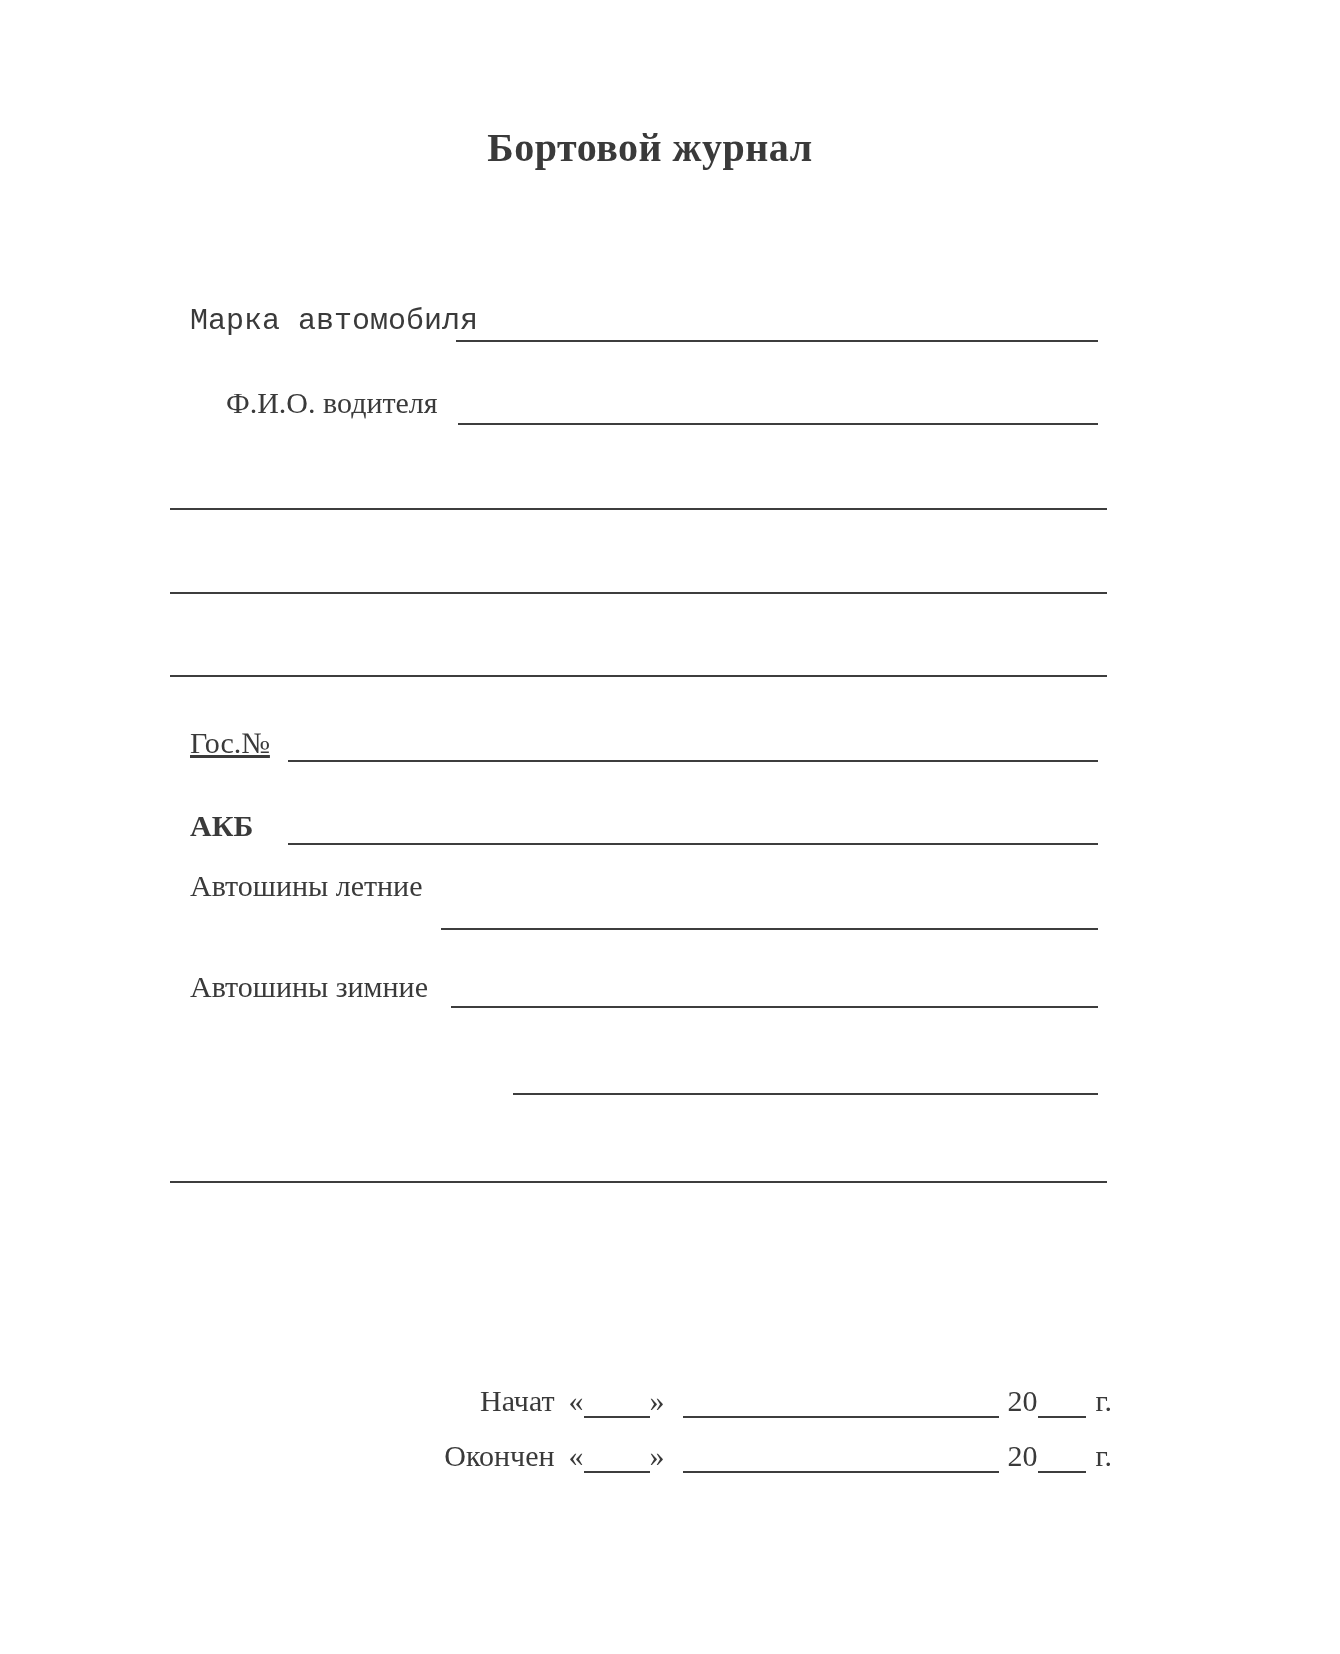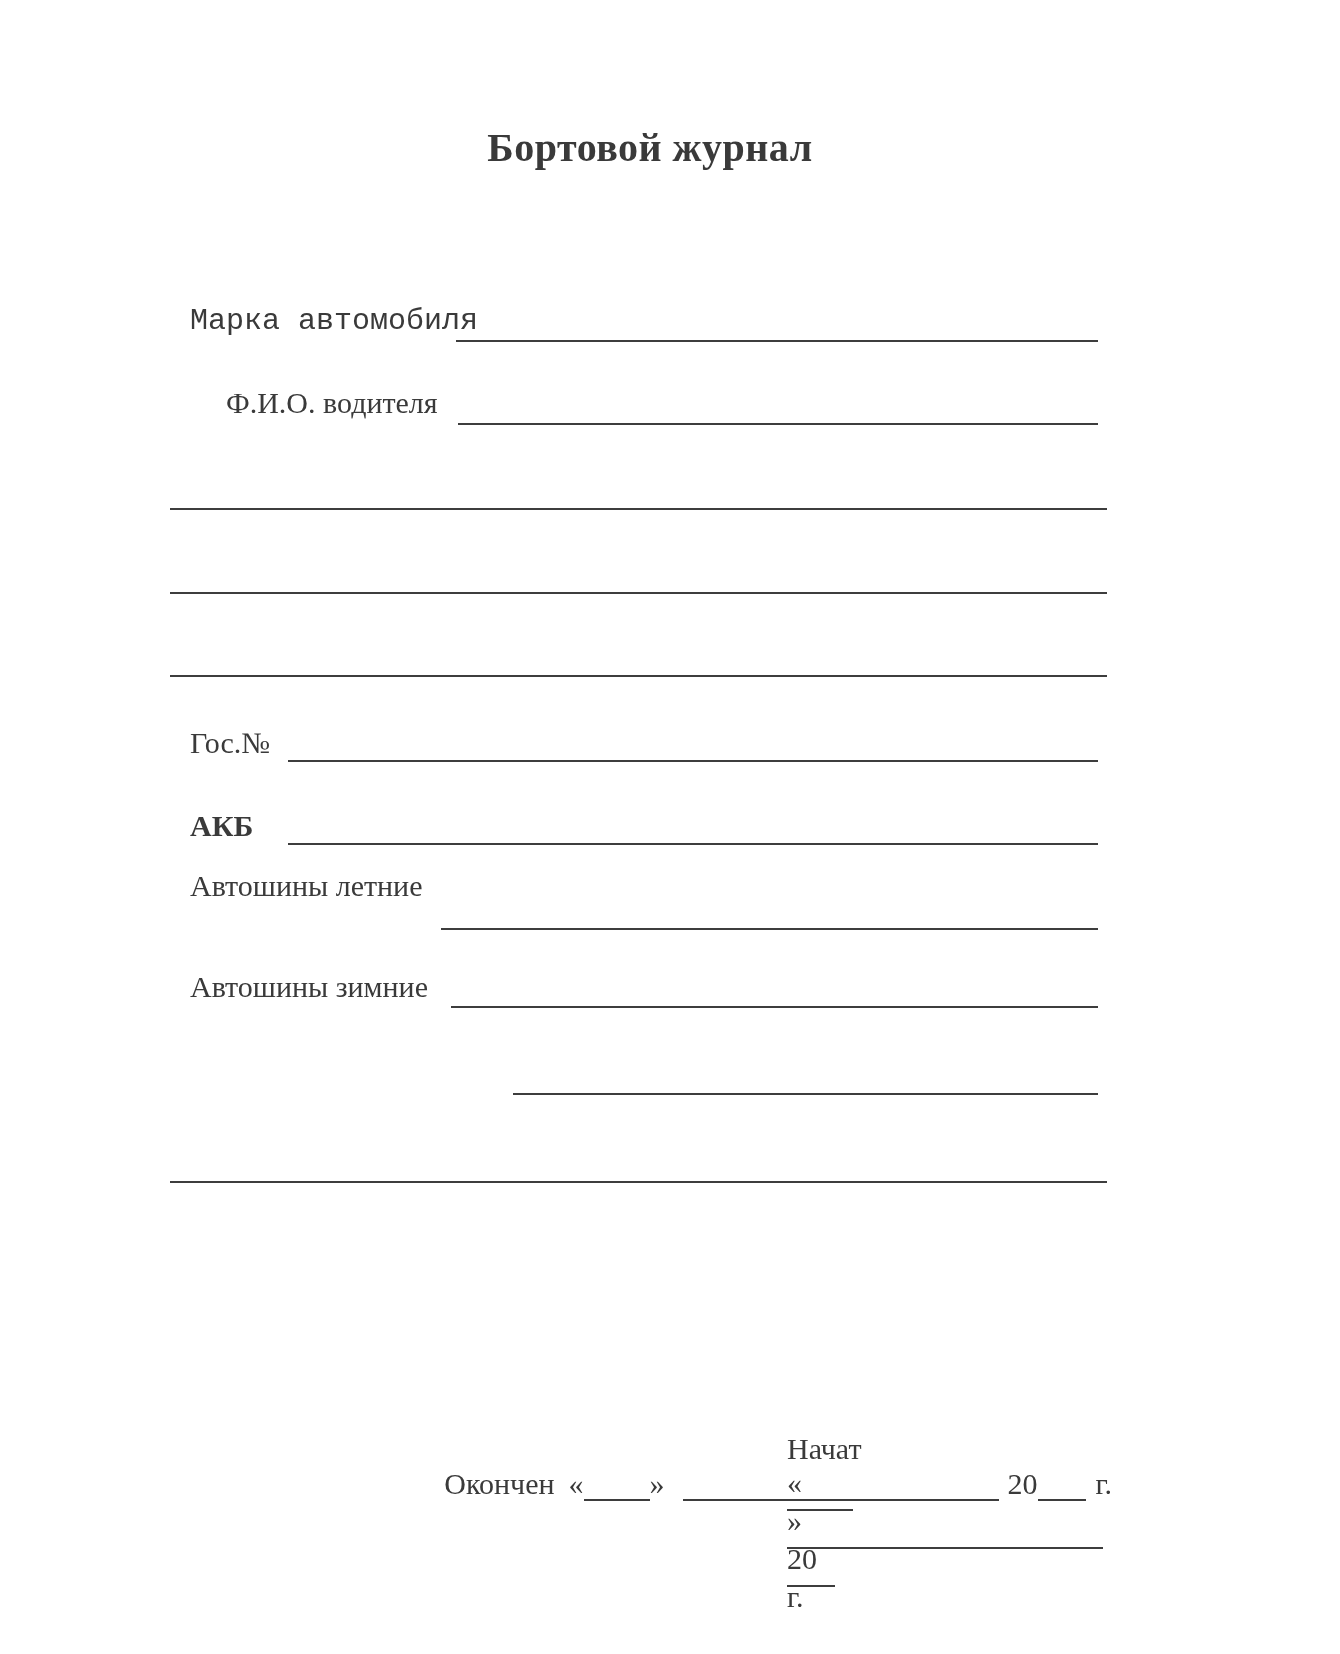--- a/index.html
+++ b/index.html
@@ -41,21 +41,21 @@
     color:var(--text);
   }
   .fill-line{
     position:absolute;
     height:0;
     border-bottom:2px solid var(--line);
   }
   
   .r1{top:304px;font-family:Liberation Mono, monospace;}  .l1{left:456px; width:642px; top:340px;}
   .r2{top:386px;margin-left:36px;}  .l2{left:458px; width:640px; top:423px;}
-  .r3{top:726px;}  .l3{left:288px; width:810px; top:760px;}
+  .r3{top:726px;text-decoration:underline;}  .l3{left:288px; width:810px; top:760px;}
   .r4{top:809px;font-weight:bold;}  .l4{left:288px; width:810px; top:843px;}
   .r5{top:869px;}  .l5{left:441px; width:657px; top:928px;}
   .r6{top:970px;text-align:right;}  .l6{left:451px; width:647px; top:1006px;}
   .r7{top:1057px;} .l7{left:513px; width:585px; top:1093px;}
   
   .full{left:170px; width:937px;}
   .f1{top:508px;}
   .f2{top:592px;}
   .f3{top:675px;}
   .f4{top:1181px;}
@@ -63,22 +63,22 @@
   .footer-row{
     position:absolute;
     right:228px;
     display:flex;
     align-items:baseline;
     font-size:30px;
     line-height:34px;
     white-space:nowrap;
     color:var(--text);
   }
-  .fr1{top:1432px;flex-direction:column;}
-  .fr2{top:1439px;margin-top:28px;}
+  .fr1{top:1384px;}
+  .fr2{top:1439px;}
   .flabel{margin-right:14px;}
   .blank{
     display:inline-block;
     height:2px;
     border-bottom:2px solid var(--line);
     transform:translateY(7px);
   }
   .blank.day{width:66px;}
   .blank.month{width:316px; margin-left:18px; margin-right:9px;}
   .blank.year{width:48px; margin-right:10px;}

